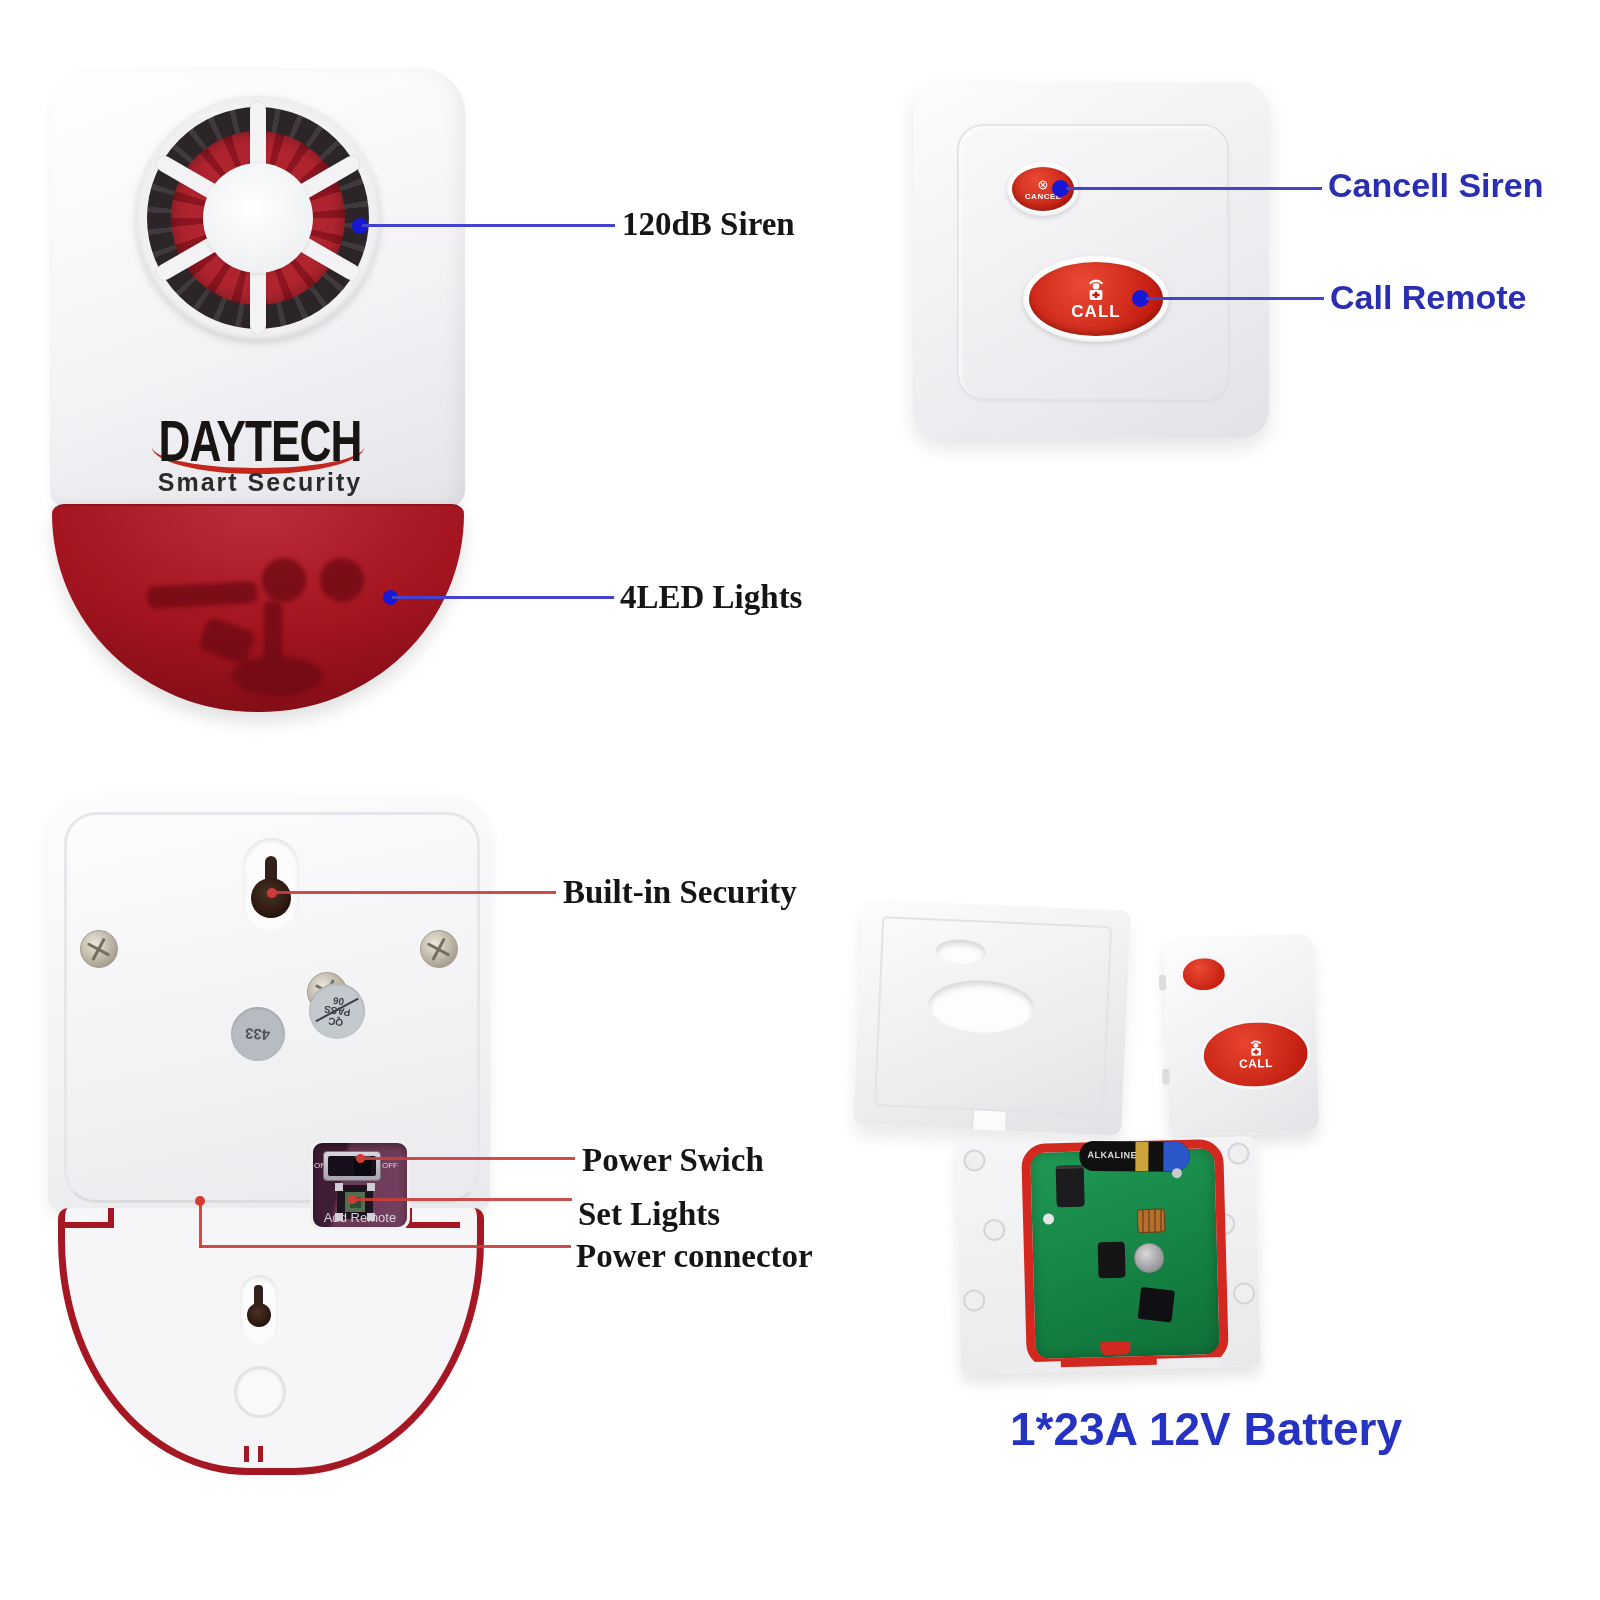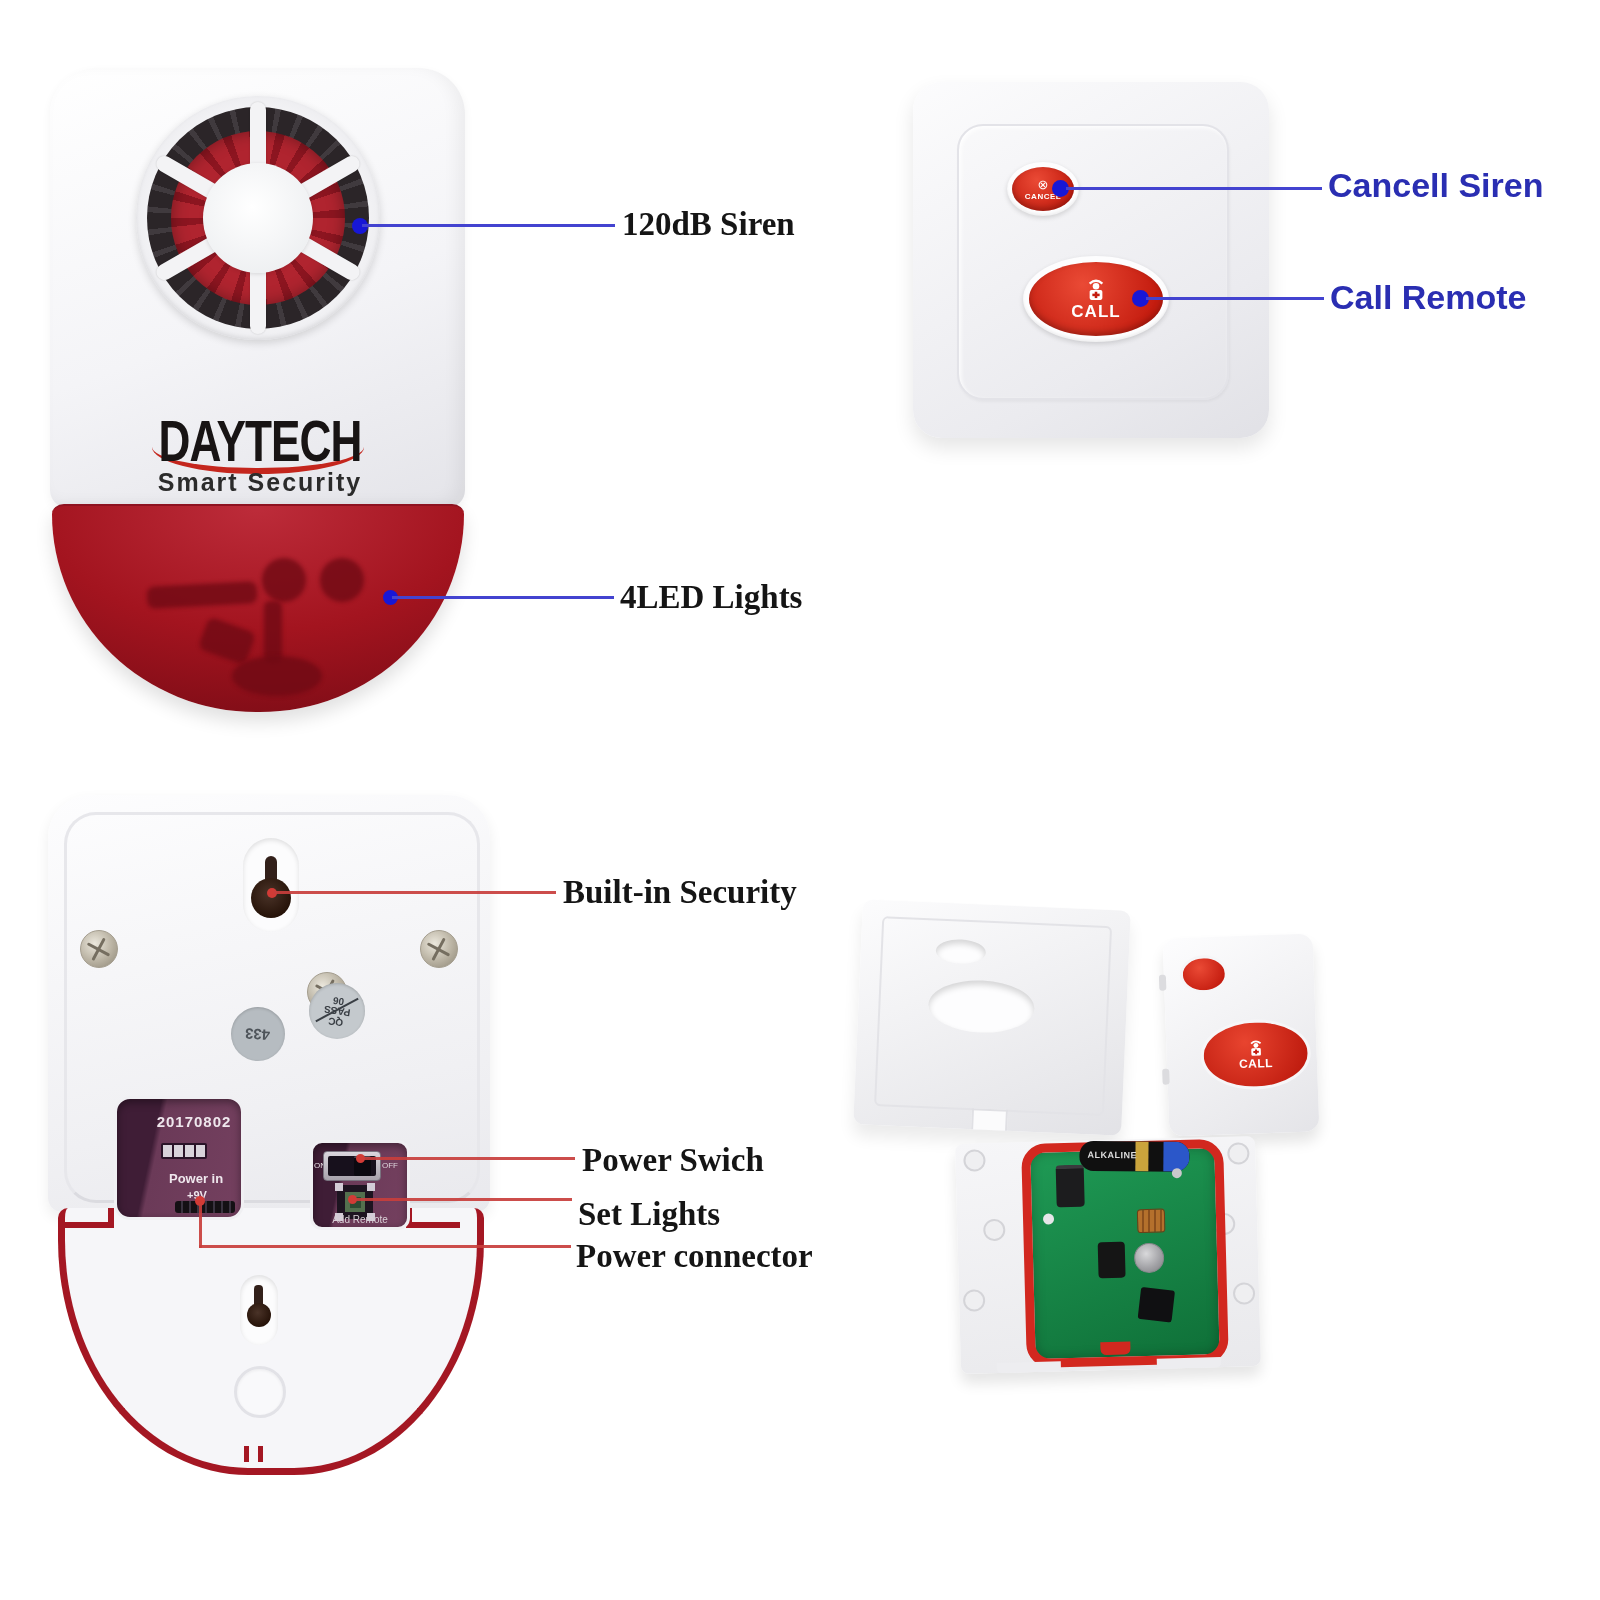--- a/index.html
+++ b/index.html
@@ -230,50 +230,38 @@
   </div>
   <div class="sticker" style="left:309px;top:983px;width:56px;height:56px;background:#c4c9cd;">
     <div style="transform:rotate(188deg);text-align:center;color:#3a3f45;font-weight:700;font-size:10px;line-height:1.05;">
       <div>QC</div>
       <div>PASS</div>
       <div>06</div>
     </div>
     <span style="position:absolute;left:4px;top:26px;width:48px;height:2px;background:#3a3f45;transform:rotate(-28deg);"></span>
   </div>
 
-  <div class="purple-cut" style="left:114px;top:1096px;width:124px;height:118px;border-radius:16px;">
-    <div style="position:absolute;left:0;right:0;top:14px;text-align:center;padding-left:30px;font-size:15px;font-weight:700;letter-spacing:1px;">20170802</div>
-    <div class="dip" style="left:44px;top:44px;">
-      <span></span>
-        <span></span>
-        <span></span>
-        <span></span>
-    </div>
-    <div style="position:absolute;left:52px;top:72px;font-size:13px;font-weight:600;">Power in</div>
-    <div style="position:absolute;left:70px;top:90px;font-size:11px;font-weight:700;">+9V</div>
-    <div class="connector" style="left:58px;top:102px;width:60px;height:12px;"></div>
-  </div>
 
   <div class="purple-cut" style="left:310px;top:1140px;width:94px;height:84px;border-radius:12px;">
     <div style="position:absolute;left:1px;top:18px;font-size:8px;color:#e8e0e6;">ON</div>
     <div class="sw-frame" style="left:10px;top:8px;width:56px;height:28px;">
       <div class="sw-slot"></div>
       <div class="sw-knob" style="left:30px;top:4px;width:17px;height:18px;"></div>
     </div>
     <div style="position:absolute;left:69px;top:18px;font-size:8px;color:#ded6dd;">OFF</div>
     <div class="tact" style="left:24px;top:42px;width:36px;height:34px;">
       <span class="pin" style="left:-2px;top:-2px;"></span>
       <span class="pin" style="right:-2px;top:-2px;"></span>
       <span class="pin" style="left:-2px;bottom:-2px;"></span>
       <span class="pin" style="right:-2px;bottom:-2px;"></span>
       <span class="cap">
           <i></i>
         </span>
     </div>
-    <div style="position:absolute;left:0;right:0;bottom:2px;text-align:center;font-size:10px;color:#d9d0d7;">Add Remote</div>
+    <div style="position:absolute;left:0;right:0;bottom:2px;text-align:center;font-size:13px;color:#d9d0d7;">Add Remote</div>
   </div>
 
   <div class="keyhole-pill" style="left:240px;top:1275px;width:38px;height:70px;border-radius:19px;">
     <div class="kh-slot" style="left:14px;top:10px;width:9px;height:22px;border-radius:4px 4px 0 0;"></div>
     <div class="kh-bulb" style="left:7px;top:28px;width:24px;height:24px;"></div>
   </div>
   <div class="ring-circle" style="left:234px;top:1366px;width:46px;height:46px;"></div>
 
   <div class="dot-red" style="left:267px;top:888px;width:10px;height:10px;"></div>
   <div class="line-red" style="left:274px;top:891px;width:282px;"></div>
@@ -333,14 +321,15 @@
     <div style="position:absolute;left:180px;top:70px;width:26px;height:22px;border-radius:4px;border:1px solid #6e3f16;background:repeating-linear-gradient(90deg,#b4702c 0 4px,#8a4f1d 4px 6px);"></div>
     <div style="position:absolute;left:176px;top:104px;width:28px;height:28px;border-radius:50%;border:1px solid #88888c;background:radial-gradient(circle at 40% 35%,#d9d9db,#a0a0a4 60%,#7e7e82);"></div>
     <div style="position:absolute;left:140px;top:102px;width:27px;height:36px;background:#151515;border-radius:4px;"></div>
     <div style="position:absolute;left:180px;top:150px;width:34px;height:32px;background:#101012;border-radius:3px;transform:rotate(8deg);"></div>
     <div style="position:absolute;left:216px;top:30px;width:10px;height:10px;border-radius:50%;background:#c9c9cc;"></div>
     <div style="position:absolute;left:140px;top:202px;width:30px;height:13px;background:#d2281f;border-radius:0 0 6px 6px;"></div>
     <div class="frame-tab" style="left:36px;top:220px;width:64px;"></div>
     <div class="frame-tab" style="left:196px;top:220px;width:64px;"></div>
   </div>
 
+  <div class="abs batt-note">1*23A 12V Battery</div>
 
 </div>
 
 </body></html>

